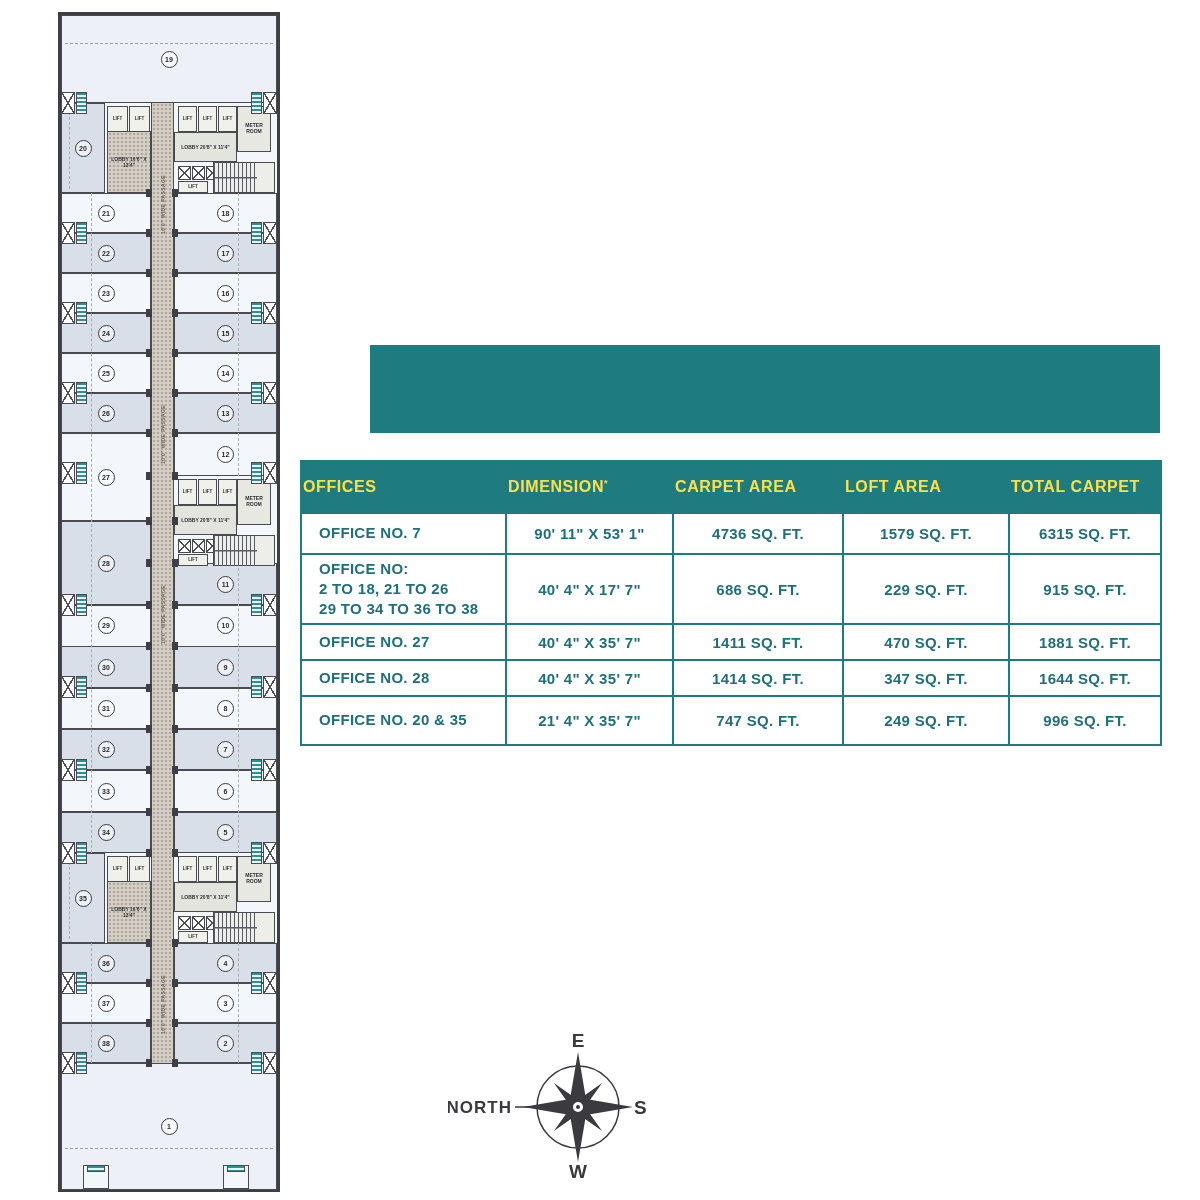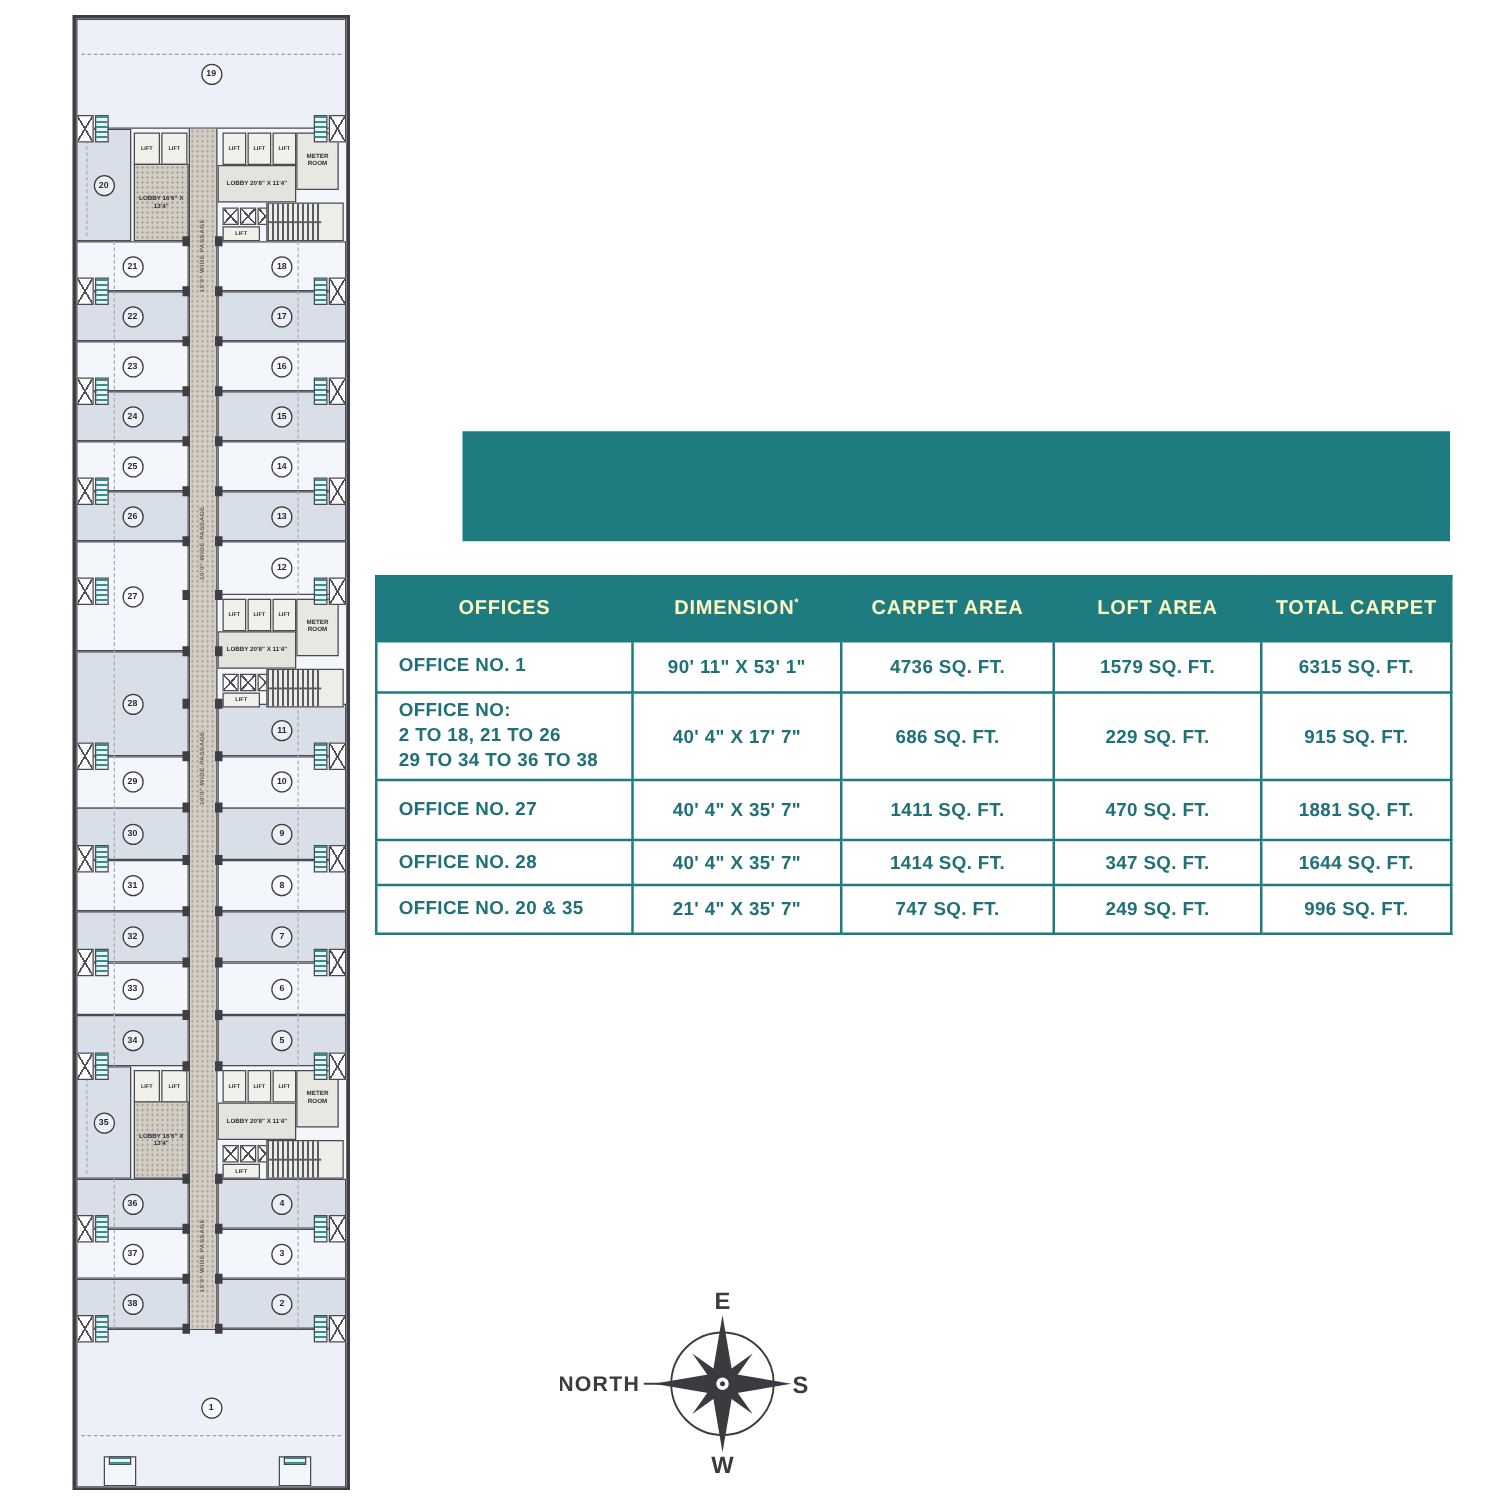--- a/index.html
+++ b/index.html
@@ -47,23 +47,23 @@
   #banner{position:absolute;left:370px;top:345px;width:790px;height:88px;
           background:#1e7c80;color:#fff;text-align:center;}
   .banner-title{font-size:30px;font-weight:bold;letter-spacing:1px;margin-top:11px;}
   .banner-title sup{font-size:15px;}
   .banner-sub{font-size:19px;margin-top:7px;letter-spacing:.5px;}
   .banner-sub sup{font-size:10px;}
 
   
   #office-table{position:absolute;left:300px;top:460px;}
   #office-table table{border-collapse:collapse;table-layout:fixed;width:860px;}
-  #office-table th{background:#1e7c80;color:#fef9c3;font-size:16px;font-weight:bold;
+  #office-table th{background:#1e7c80;color:#fde047;font-size:16px;font-weight:bold;
         letter-spacing:.6px;border:2px solid #1e7c80;border-left:2px solid #fff;
-        height:48px;text-align:center;}
+        height:48px;text-align:left;}
   #office-table th:first-child{border-left:2px solid #1e7c80;}
   #office-table th sup{font-size:9px;}
   #office-table td{border:2px solid #1e7c80;color:#1f7078;font-weight:bold;font-size:15px;
         text-align:center;letter-spacing:.3px;background:#fff;}
   #office-table td.c-office{text-align:left;padding-left:17px;line-height:1.35;}
 
   
   #compass{position:absolute;left:448px;top:1032px;}
   #compass text{font-family:"Liberation Sans",sans-serif;font-weight:bold;fill:#3a3a3f;}
 </style>
@@ -344,57 +344,57 @@
           <th><span>OFFICES</span></th>
           <th><span>DIMENSION</span><sup>*</sup></th>
           <th><span>CARPET AREA</span></th>
           <th><span>LOFT AREA</span></th>
           <th><span>TOTAL CARPET</span></th>
         </tr>
       </thead>
       <tbody>
         <tr style="height: 41px;">
           <td class="c-office">
-            <div>OFFICE NO. 1</div>
+            <div>OFFICE NO. 7</div>
           </td>
           <td>90' 11" X 53' 1"</td>
           <td>4736 SQ. FT.</td>
           <td>1579 SQ. FT.</td>
           <td>6315 SQ. FT.</td>
         </tr>
         <tr style="height: 70px;">
           <td class="c-office">
             <div>OFFICE NO:</div>
             <div>2 TO 18, 21 TO 26</div>
             <div>29 TO 34 TO 36 TO 38</div>
           </td>
           <td>40' 4" X 17' 7"</td>
           <td>686 SQ. FT.</td>
           <td>229 SQ. FT.</td>
           <td>915 SQ. FT.</td>
         </tr>
-        <tr style="height: 48px;">
+        <tr style="height: 36px;">
           <td class="c-office">
             <div>OFFICE NO. 27</div>
           </td>
           <td>40' 4" X 35' 7"</td>
           <td>1411 SQ. FT.</td>
           <td>470 SQ. FT.</td>
           <td>1881 SQ. FT.</td>
         </tr>
         <tr style="height: 36px;">
           <td class="c-office">
             <div>OFFICE NO. 28</div>
           </td>
           <td>40' 4" X 35' 7"</td>
           <td>1414 SQ. FT.</td>
           <td>347 SQ. FT.</td>
           <td>1644 SQ. FT.</td>
         </tr>
-        <tr style="height: 39px;">
+        <tr style="height: 49px;">
           <td class="c-office">
             <div>OFFICE NO. 20 &amp; 35</div>
           </td>
           <td>21' 4" X 35' 7"</td>
           <td>747 SQ. FT.</td>
           <td>249 SQ. FT.</td>
           <td>996 SQ. FT.</td>
         </tr>
       </tbody>
     </table>

